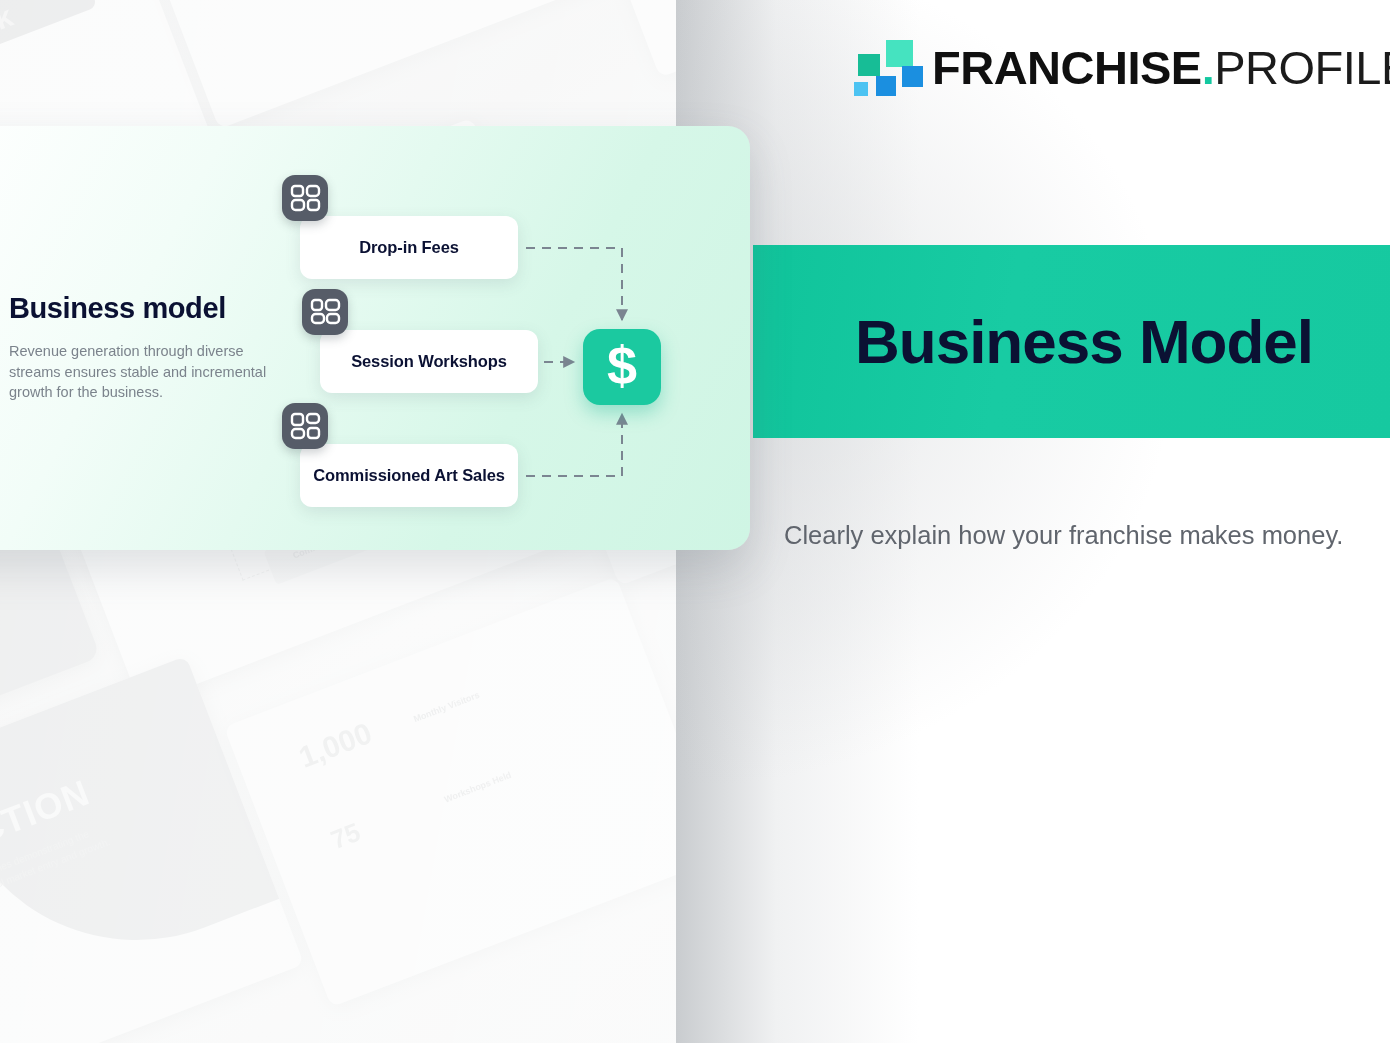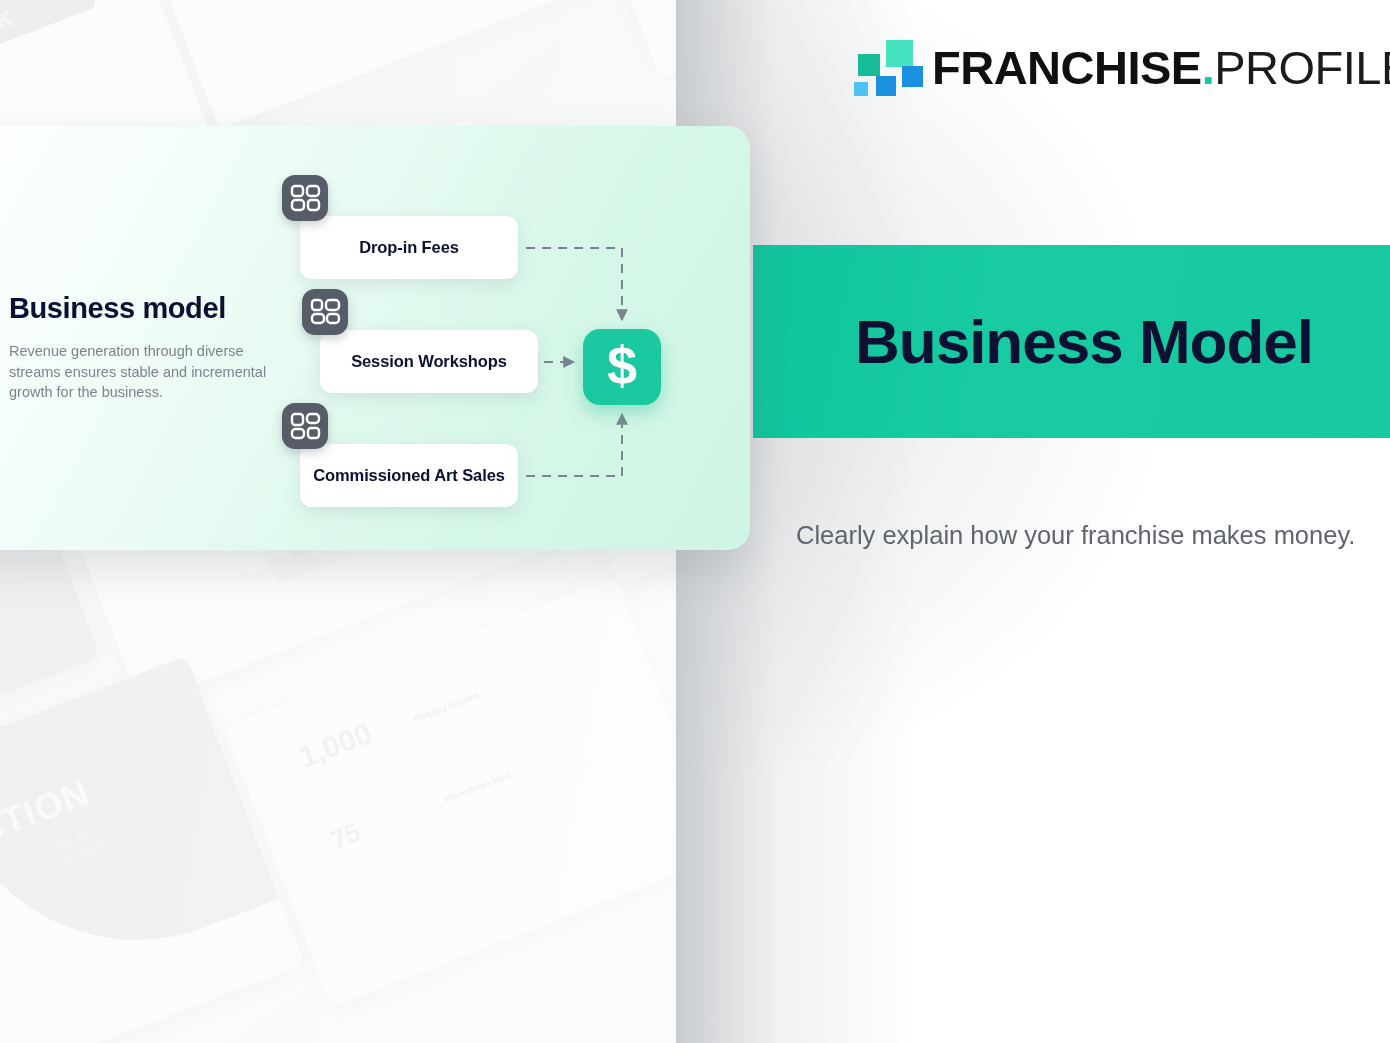--- a/index.html
+++ b/index.html
@@ -108,21 +108,21 @@
     background: linear-gradient(100deg, #10c49b 0%, #18cba3 40%, #16c9a0 100%);
     display: flex; align-items: center;
   }
   .title-band h1 {
     margin-left: 102px;
     font-size: 62px; font-weight: 700; color: #0b1133; letter-spacing: -1px;
     line-height: 1;
   }
 
   
-  .body-copy { position: absolute; left: 120px; top: 516px; width: 570px; }
+  .body-copy { position: absolute; left: 108px; top: 516px; width: 570px; }
   .body-copy p {
     font-size: 25.5px; line-height: 1.52; color: #60656d; font-weight: 400;
   }
   .body-copy p + p { margin-top: 36px; }
 
   
   .feature-card {
     position: absolute; left: -62px; top: 126px; width: 812px; height: 424px;
     background: linear-gradient(118deg, #ffffff 0%, #f2fdf8 28%, #d6f7e8 70%, #cff5e4 100%);
     border-radius: 22px;

